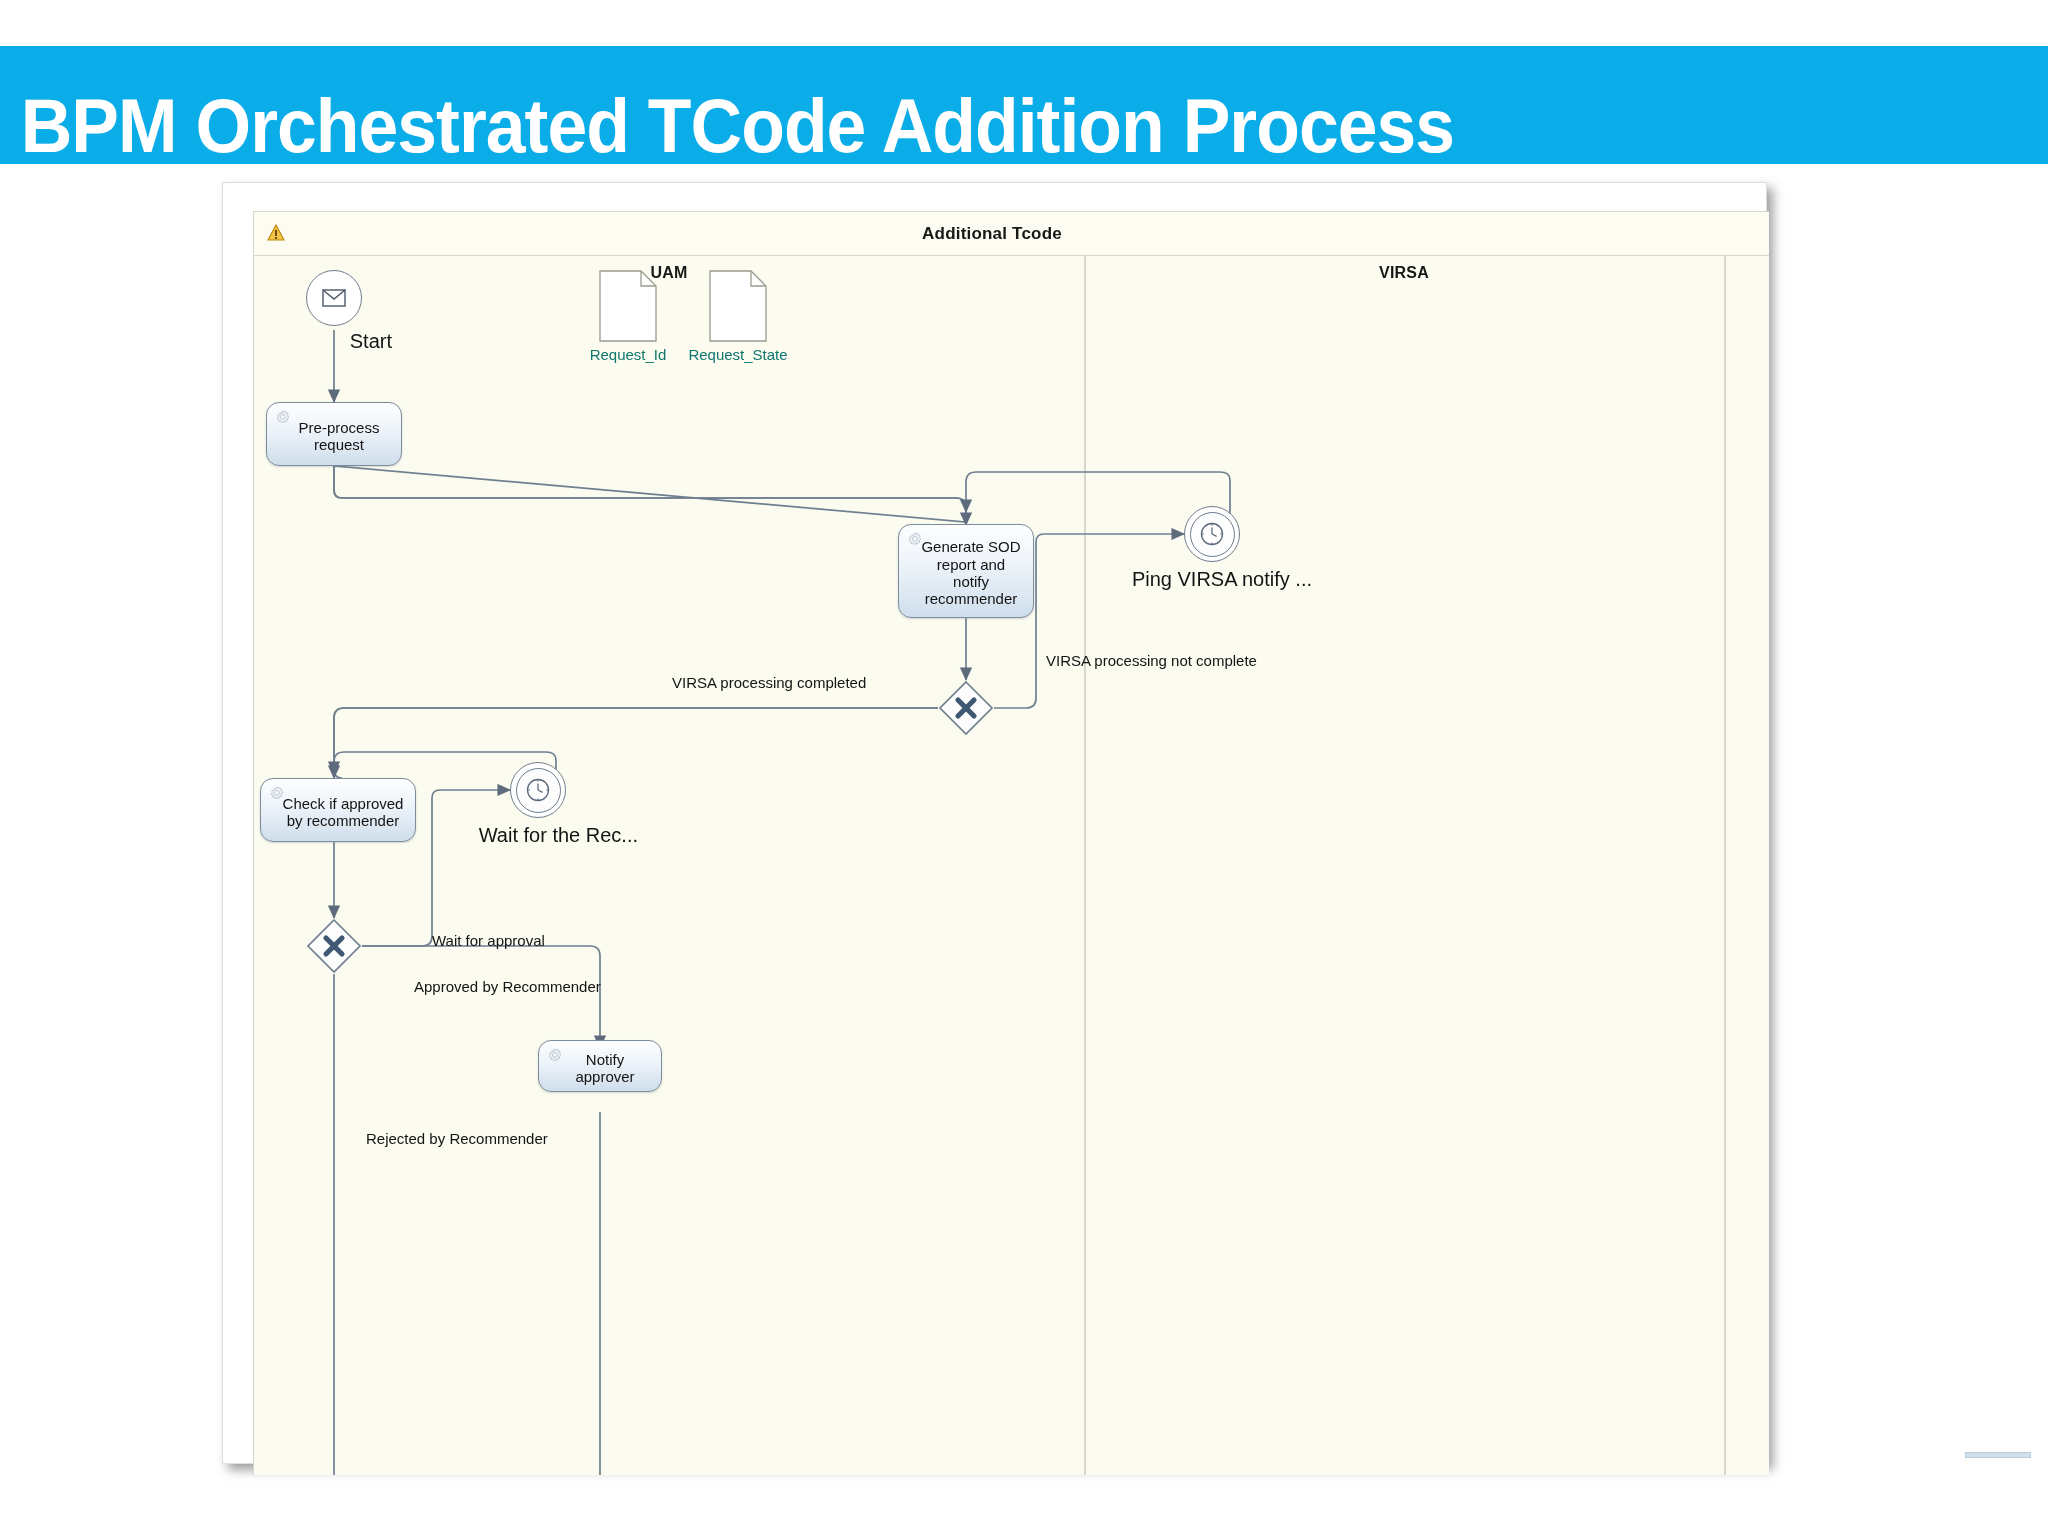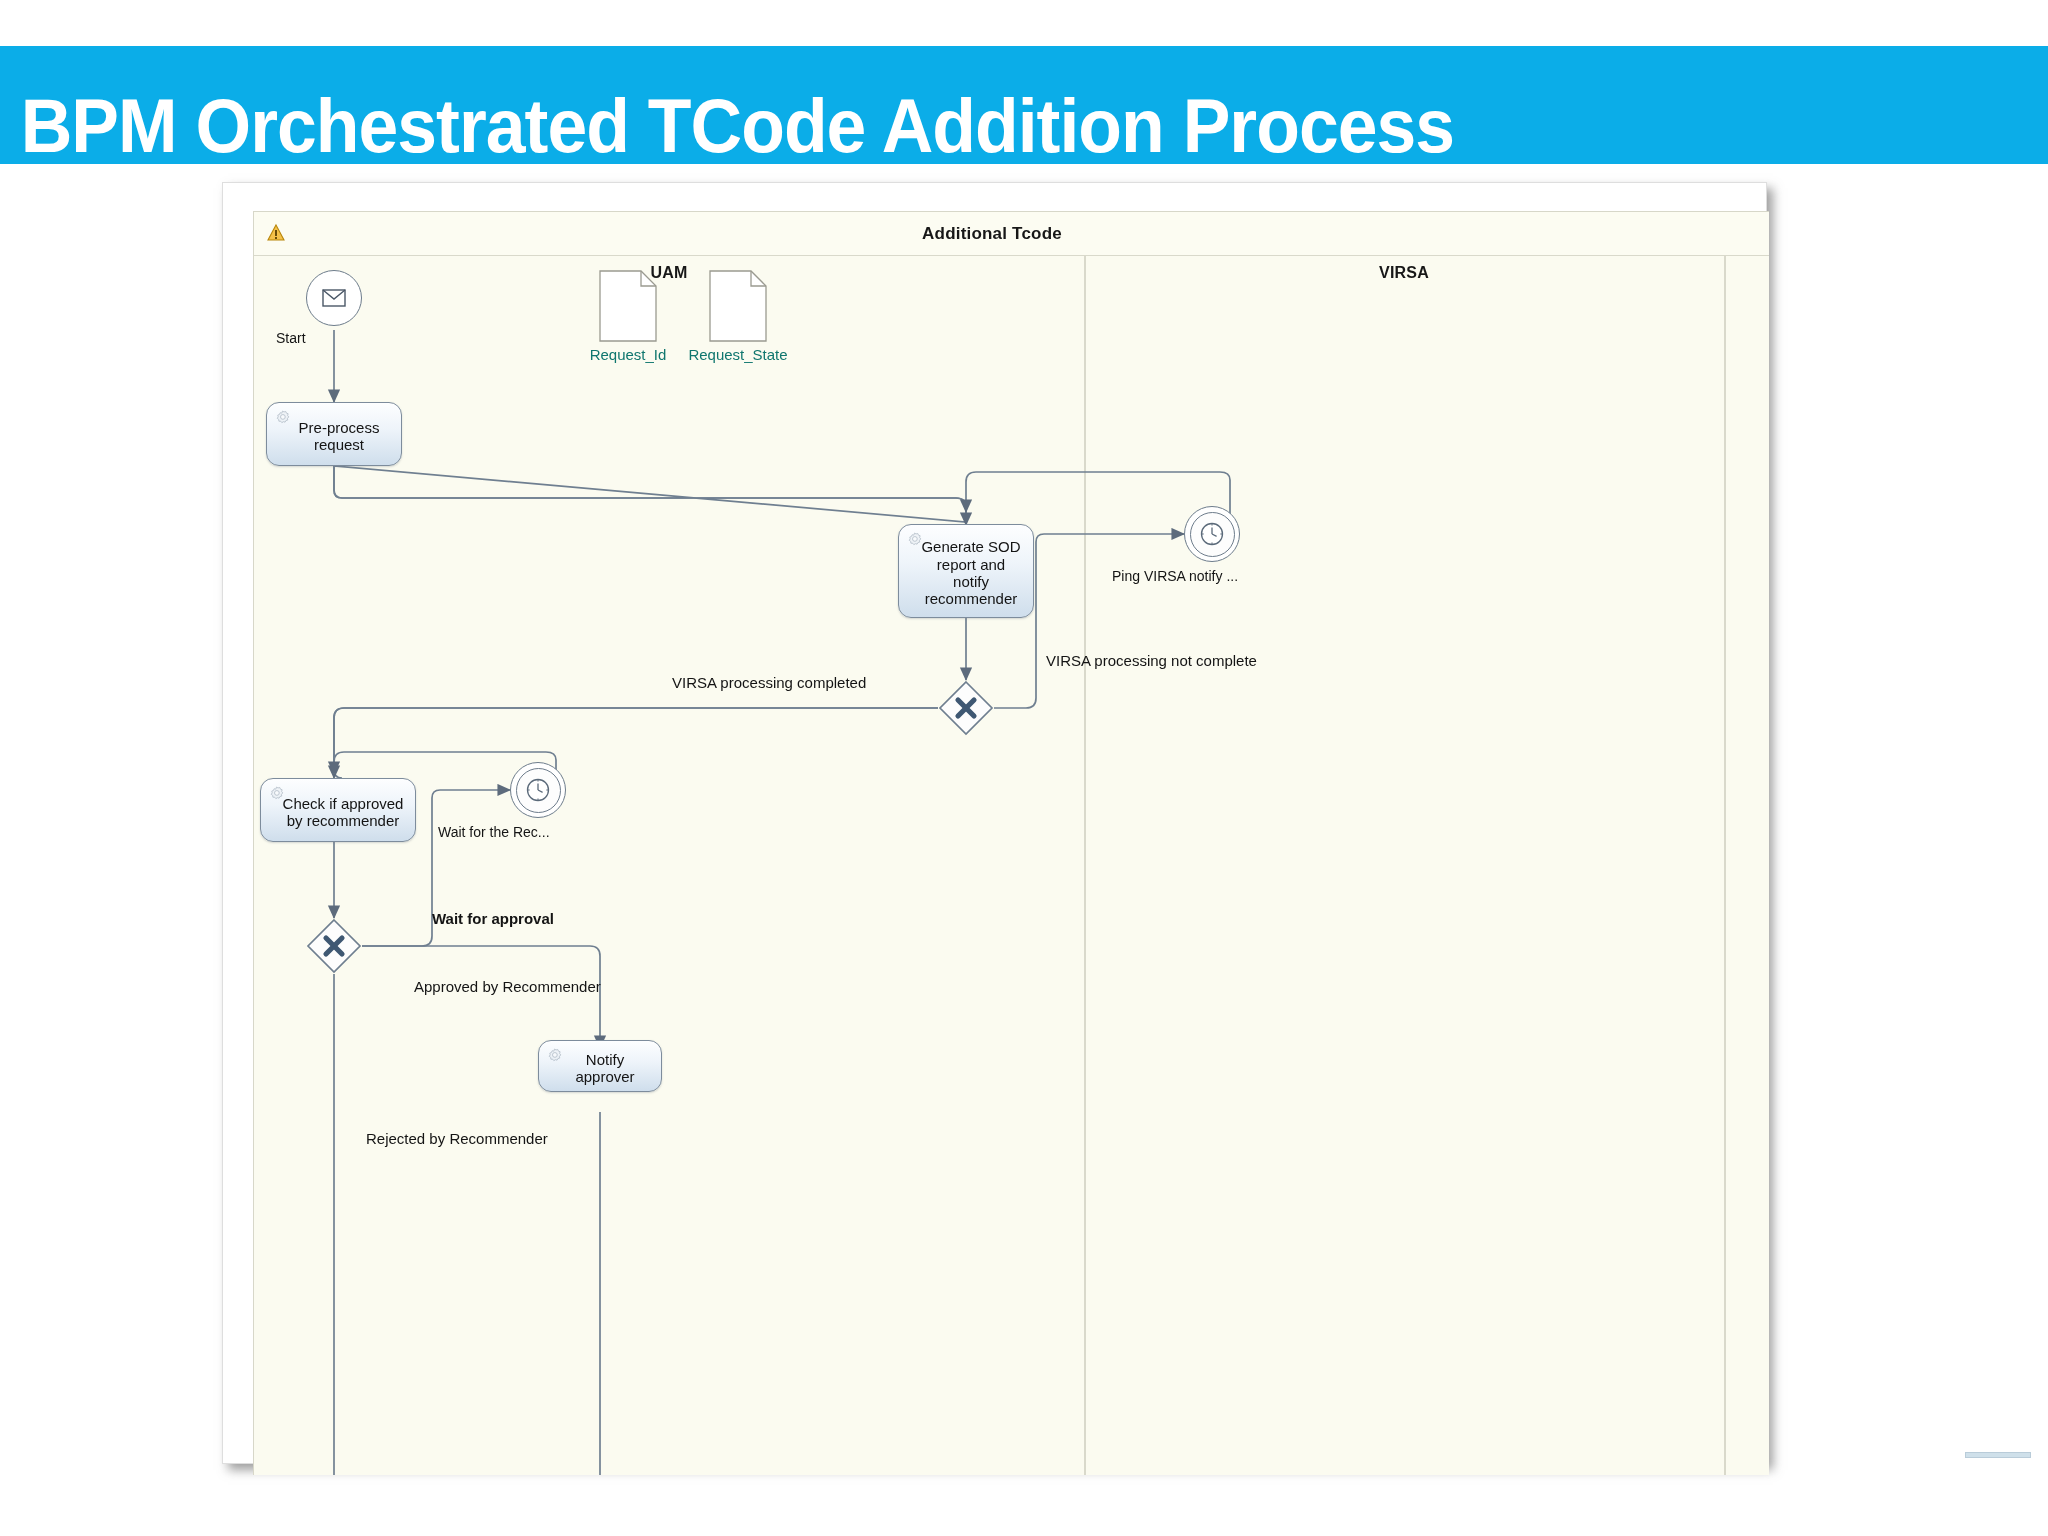--- a/index.html
+++ b/index.html
@@ -113,22 +113,22 @@
   .event-inner{
     box-sizing:border-box;
     border-radius:50%;
     border:1.8px solid #6d7c8b;
     background:#fdfdfd;
     display:flex;align-items:center;justify-content:center;
   }
 
   .node-label{
     position:absolute;
-    font-size:14px;color:#141414;
-    text-align:left;white-space:nowrap;
+    font-size:20px;color:#141414;
+    text-align:right;white-space:nowrap;
   }
 
   .data-object{
     position:absolute;
     width:58px;height:72px;
   }
   .data-label{
     position:absolute;
     font-size:15px;color:#0f766e;
     text-align:center;white-space:nowrap;
@@ -310,20 +310,20 @@
         <path d="M10 3.2 L11.6 4.2 L13.4 3.6 L14.1 5.4 L15.9 6 L15.4 7.9 L16.6 9.4 L15.2 10.8 L15.5 12.7
                  L13.6 13.2 L12.7 14.9 L10.9 14.4 L9.3 15.4 L8.1 13.9 L6.2 13.9 L6 12 L4.5 10.9 L5.5 9.3
                  L5 7.5 L6.8 6.8 L7.5 5 L9.3 5.4 Z" fill="#e9eef3" stroke="#8a99a8" stroke-width="1"></path>
         <circle cx="10.4" cy="9.4" r="2.5" fill="#fbfcfd" stroke="#8a99a8" stroke-width="1"></circle>
       </svg>
       <span>Notify approver</span>
     </div>
 
     <div class="flow-label" style="left:418px;top:462px;">VIRSA processing completed</div>
     <div class="flow-label" style="left:792px;top:440px;">VIRSA processing not complete</div>
-    <div class="flow-label" style="left:178px;top:698px;font-weight:bold;">Wait for approval</div>
+    <div class="flow-label" style="left:178px;top:720px;">Wait for approval</div>
     <div class="flow-label" style="left:160px;top:766px;">Approved by Recommender</div>
     <div class="flow-label" style="left:112px;top:918px;">Rejected by Recommender</div>
 
   </div>
 </div>
 
 <div id="bottom-accent-bar"></div>
 
 </body></html>

